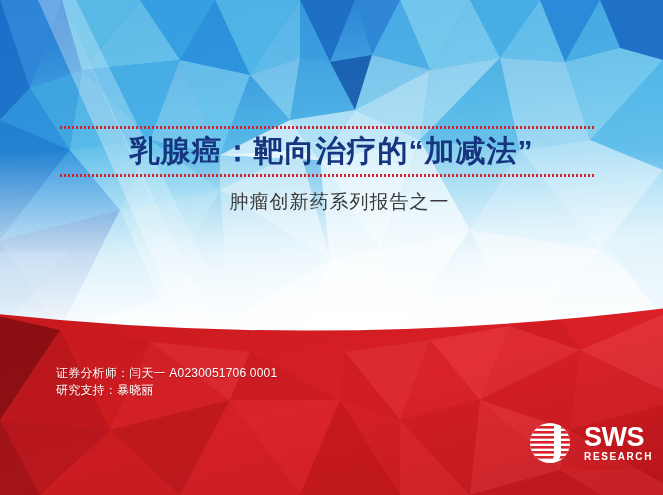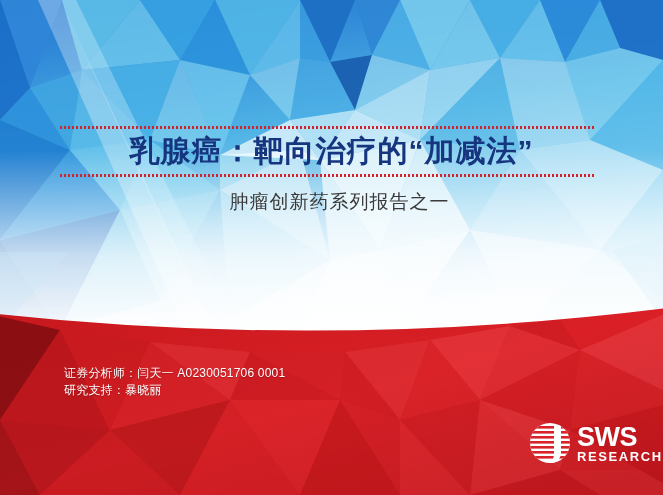--- a/index.html
+++ b/index.html
@@ -69,21 +69,21 @@
     letter-spacing: 1px;
     color: #3a3a3a;
     line-height: 26px;
     z-index: 7;
     white-space: nowrap;
   }
 
   
   .credits {
     position: absolute;
-    left: 64px;
+    left: 56px;
     top: 365px;
     z-index: 8;
     color: #ffffff;
     font-size: 12px;
     line-height: 17px;
     letter-spacing: 0.2px;
   }
   .credit-line {
     white-space: nowrap;
     text-shadow: 0 1px 1px rgba(110,0,0,0.45);
@@ -117,21 +117,21 @@
     flex-direction: column;
     justify-content: center;
   }
   .logo-main {
     font-size: 27px;
     font-weight: bold;
     letter-spacing: -0.5px;
     line-height: 26px;
   }
   .logo-sub {
-    font-size: 13px;
+    font-size: 10px;
     font-weight: bold;
     letter-spacing: 1.6px;
     line-height: 11px;
     margin-top: 1px;
   }
 </style>
 </head>
 <body>
 
 <div class="slide">

